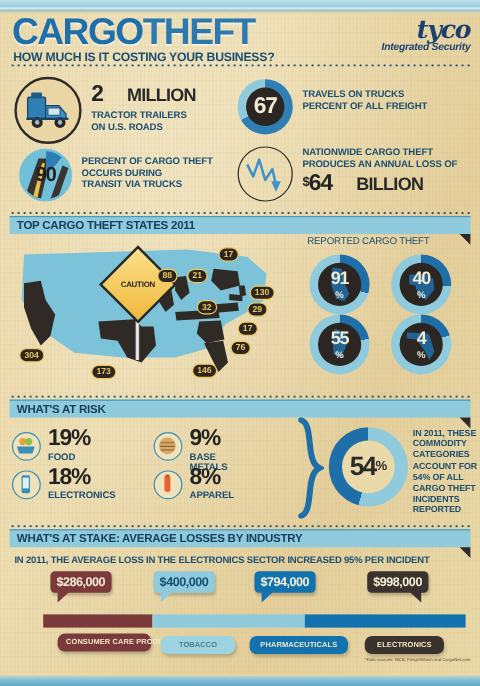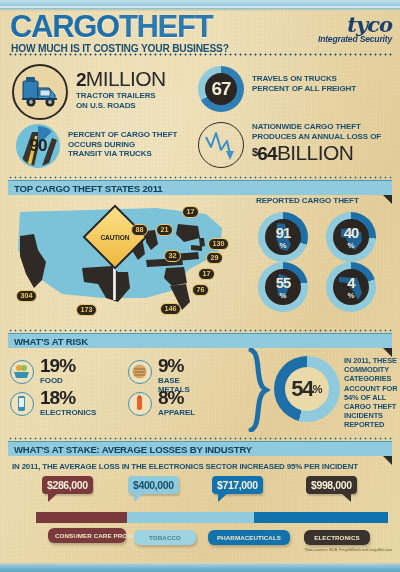--- a/index.html
+++ b/index.html
@@ -60,21 +60,21 @@
   .dotrule {
     position:absolute; left:8px; width:384px; height:3px;
     background-image:radial-gradient(circle, #1b4f72 0.9px, rgba(0,0,0,0) 1.1px);
     background-size:5px 3px;
   }
 
   
   .stat { position:absolute; }
   .stat .txt { position:absolute; }
   .bigline { font-size:19px; font-weight:bold; color:#232323; line-height:19px; letter-spacing:-0.8px; }
-  .bigline .unit { font-size:21px; font-weight:normal; color:#2a2a2a; letter-spacing:-0.6px; }
+  .bigline .unit { font-size:15px; font-weight:bold; color:#2a2a2a; letter-spacing:-0.6px;margin-left:20px; }
   .bigblue { color:#2f7fb4; }
   .caption { font-size:8px; font-weight:bold; color:#1b4f72; line-height:9.6px; letter-spacing:-0.1px; margin-top:2px; }
 
   .circ { position:absolute; border-radius:50%; }
 
   .truckcirc {
     left:0; top:0; width:56px; height:56px;
     border:2.2px solid #2e2a26; background:#e9d6a4; overflow:hidden;
   }
   .donut67 { left:0; top:0; width:46px; height:46px; }
@@ -133,21 +133,21 @@
     transform:rotate(-45deg); font-size:6.6px; font-weight:bold; color:#2b2622; letter-spacing:-0.2px;
   }
   .cautionpole {
     position:absolute; left:107px; top:60px; width:3px; height:42px;
     background:linear-gradient(90deg,#cfcfcf,#f2f2f2,#b9b9b9);
   }
 
   
   .incwrap { position:absolute; right:4px; top:196px; width:156px; }
   .inchead {
-    font-size:8.1px; font-weight:bold; color:#1b4f72; line-height:10px; letter-spacing:-0.15px;
+    font-size:8.1px; font-weight:normal; color:#1b4f72; line-height:10px; letter-spacing:-0.15px;
     padding-left:16px;
   }
   .incgrid { position:relative; width:156px; height:104px; margin-top:4px; }
   .incdonut { position:absolute; width:50px; height:50px; border-radius:50%; }
   .incinner {
     position:absolute; left:7px; top:7px; width:36px; height:36px; border-radius:50%;
     background:#2b2622; overflow:hidden;
   }
   .incval {
     position:absolute; inset:0; display:flex; align-items:center; justify-content:center;
@@ -508,21 +508,21 @@
   <div class="bubblerow">
     <div class="bubble" style="left:42px;  top:0; background:#7a3a3c; color:#7a3a3c;">
       <span style="color:#f6eed6;">$286,000</span>
       <span class="tail" style="left:6px;"></span>
     </div>
     <div class="bubble" style="left:128px; top:0; background:#8fcadd; color:#8fcadd;">
       <span style="color:#18516f;">$400,000</span>
       <span class="tail" style="left:6px;"></span>
     </div>
     <div class="bubble" style="left:212px; top:0; background:#1272ad; color:#1272ad;">
-      <span style="color:#f6eed6;">$717,000</span>
+      <span style="color:#f6eed6;">$794,000</span>
       <span class="tail" style="left:6px;"></span>
     </div>
     <div class="bubble" style="left:306px; top:0; background:#3a322c; color:#3a322c;">
       <span style="color:#f6eed6;">$998,000</span>
       <span class="tail" style="right:6px; border-right:0; border-left:10px solid transparent;"></span>
     </div>
   </div>
 
   <div class="barrow">
     <div class="barseg" style="width:27%;  background:#7a3a3c;"></div>

